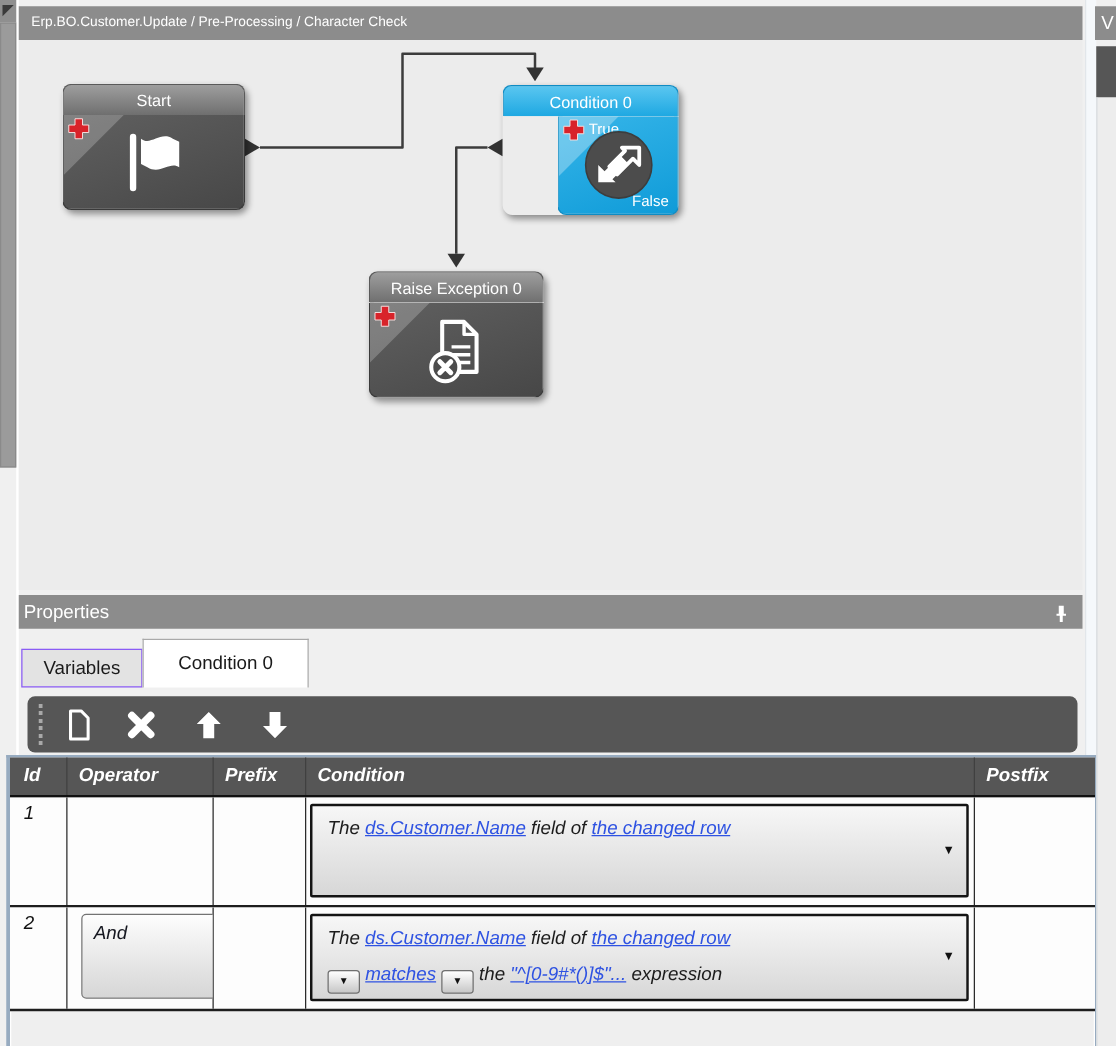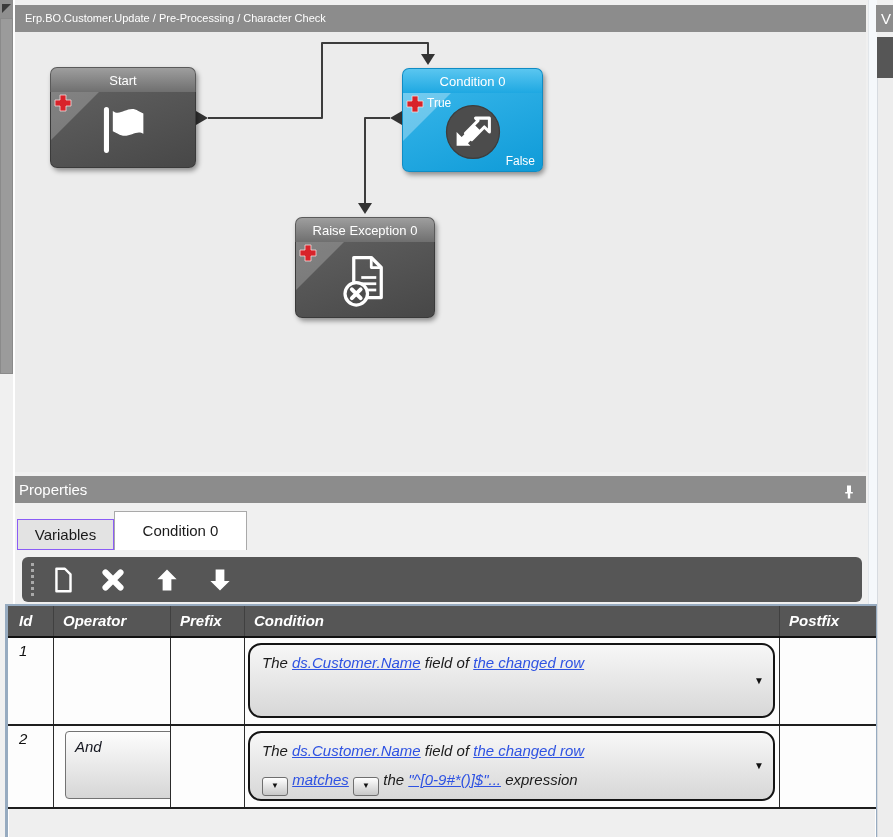--- a/index.html
+++ b/index.html
@@ -65,21 +65,21 @@
   .id-val{font-size:15px;color:#111;padding:4px 0 0 11px;}
   #row-1{height:86px;} #row-2{height:81px;}
 
   
   .op-dd{position:absolute;left:11px;top:5px;width:96px;height:66px;border:1px solid #737373;border-radius:4px;
       background:linear-gradient(#fdfdfd,#d6d6d6);cursor:pointer;padding-left:41px;}
   .op-dd-label{position:absolute;left:9px;top:6px;font-size:15px;color:#14161f;}
   .op-dd-caret{position:absolute;right:9px;top:32px;font-size:10px;color:#111;}
 
   
-  .cond-widget{position:absolute;left:3px;right:4px;top:5px;bottom:6px;border:2px solid #141414;border-radius:13px;
+  .cond-widget{position:absolute;left:3px;right:4px;top:5px;bottom:6px;border:2px solid #141414;border-radius:2px;
       background:linear-gradient(#f7f7f7,#d7d7d7);cursor:pointer;}
   .cond-lines{position:absolute;left:12px;top:7px;right:28px;font-size:15px;color:#1c1c1c;}
   .cond-line{margin-bottom:7px;line-height:22px;white-space:nowrap;}
   .lnk{color:#2e52e2;text-decoration:underline;cursor:pointer;}
   .dd-btn{display:inline-block;width:24px;height:17px;border:1px solid #6f6f6f;border-radius:3px;
       background:linear-gradient(#ffffff,#c7c7c7);font-size:8px;line-height:16px;text-align:center;color:#111;
       vertical-align:-3px;cursor:pointer;}
   .cw-caret{position:absolute;right:9px;top:50%;margin-top:-6px;font-size:10px;color:#111;}
 
   
@@ -129,21 +129,21 @@
           <svg viewBox="0 0 48 44" width="64" height="56">
             <rect x="9" y="4" width="4" height="36" rx="2" fill="#fff"></rect>
             <path d="M16 7 C22 12 28 2 36 7 L40 9 V25 C34 21 28 30 20 25 L16 23 Z" fill="#fff"></path>
           </svg>
         </span>
       </div>
     </div>
 
     <div class="node blue" style="left:387px;top:36px;width:141px;">
       <div class="node-title">Condition 0</div>
-      <div class="node-body" style="height:79px;">
+      <div class="node-body" style="height:79px;margin-left:44px;">
         <div class="corner-wedge" style="border-top-color:rgba(255,255,255,.3);"></div>
         <span class="plus-badge">
           <svg viewBox="0 0 20 20" width="20" height="20">
               <path d="M7 2 h6 v5 h5 v6 h-5 v5 h-6 v-5 H2 V7 h5 z" fill="#d8232a" stroke="#f4dada" stroke-width="0.8"></path>
             </svg>
         </span>
         <span class="true-label">True</span>
         <span class="node-icon-center">
           <svg viewBox="0 0 46 46" width="58" height="58">
             <circle cx="23" cy="23" r="21" fill="#4c4c4c" stroke="#3d3d3d" stroke-width="1"></circle>

